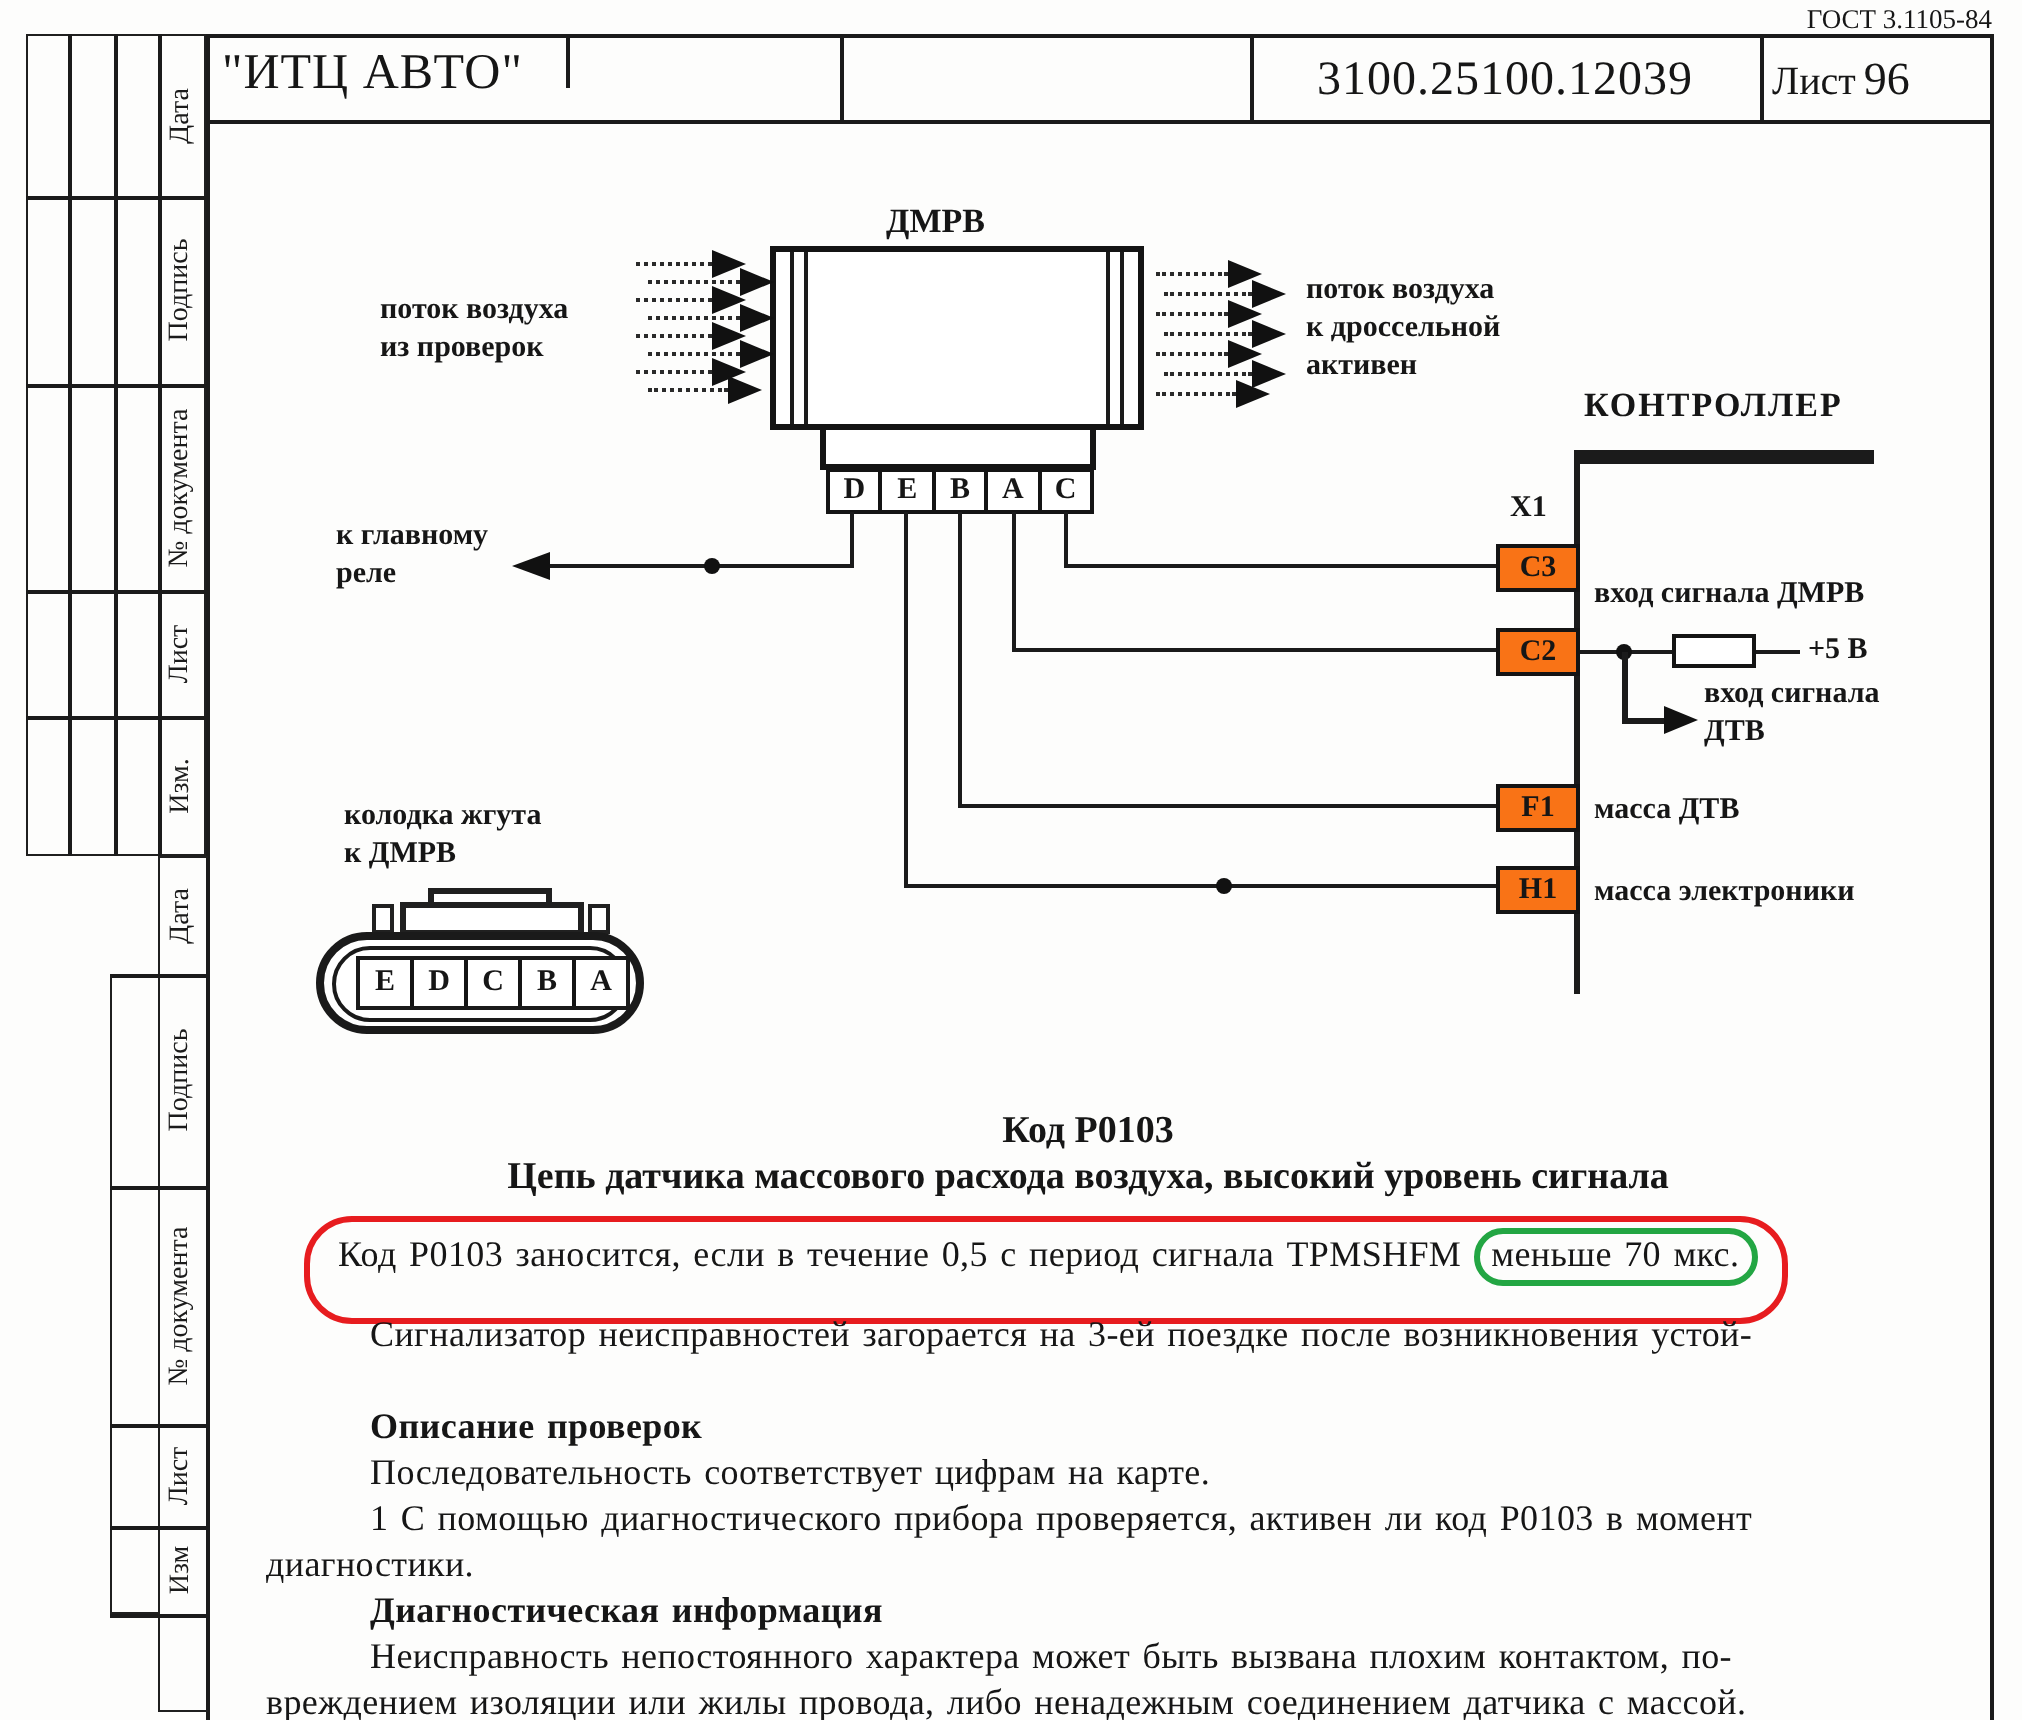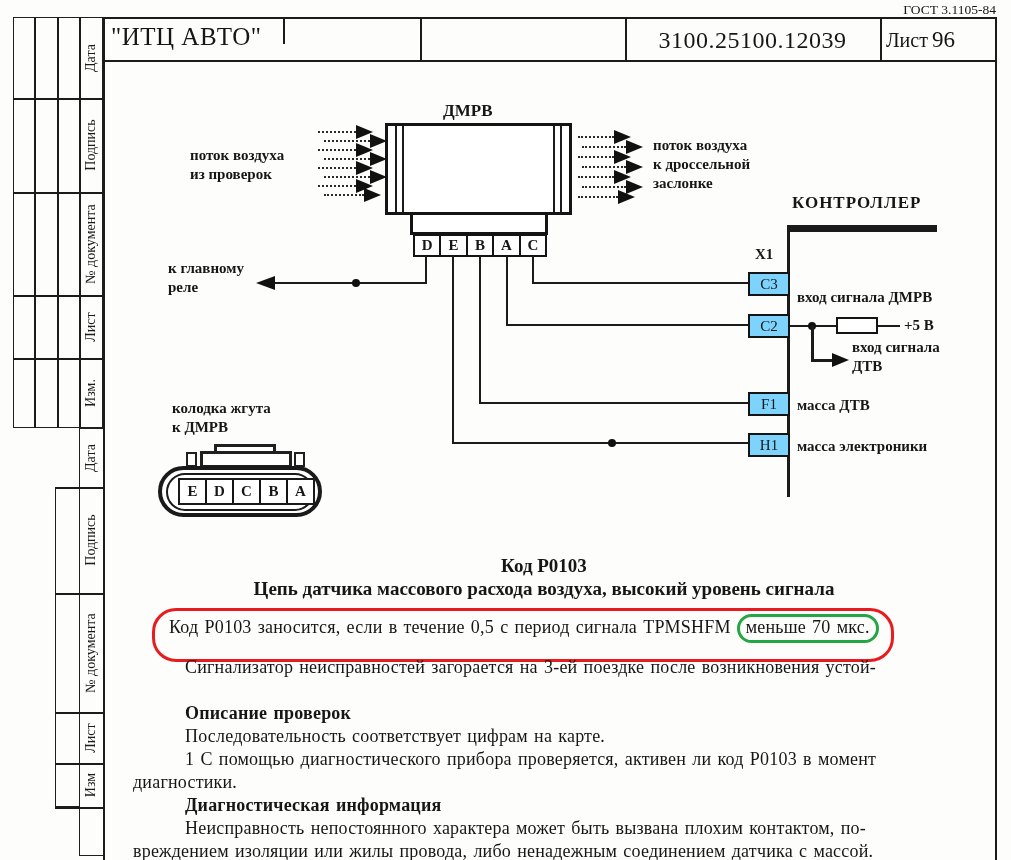--- a/index.html
+++ b/index.html
@@ -14,22 +14,22 @@
   .gost{font-size:13.5px;text-align:right;}
   .org{font-size:25px;letter-spacing:.5px;}
   .docnum{font-size:24px;text-align:center;letter-spacing:.5px;}
   .sheetlbl{font-size:20px;}
   .sheetnum{font-size:23px;}
   
   .vcell{position:absolute;display:flex;align-items:center;justify-content:center;}
   .vcell span{transform:rotate(-90deg);white-space:nowrap;font-size:14px;color:#1b1b1b;}
   
   .dlabel{position:absolute;font-weight:bold;font-size:15px;line-height:19px;white-space:nowrap;}
-  .pinbox{position:absolute;border:2.5px solid #141414;box-sizing:border-box;background:#7dd3fc;
-          display:flex;align-items:center;justify-content:center;font-weight:normal;font-size:15px;}
+  .pinbox{position:absolute;border:2.5px solid #141414;box-sizing:border-box;background:#f97316;
+          display:flex;align-items:center;justify-content:center;font-weight:bold;font-size:15px;}
   .term{flex:1;display:flex;align-items:center;justify-content:center;
         font-weight:bold;font-size:15px;border-left:2.5px solid #141414;}
   .term:first-child{border-left:none;}
   .dot{position:absolute;width:8px;height:8px;border-radius:50%;background:#111;}
   .dash{position:absolute;height:0;border-top:2px dotted #2a2a2a;}
   .ah-r{position:absolute;width:0;height:0;border-top:7px solid transparent;
         border-bottom:7px solid transparent;border-left:17px solid #111;}
   .ah-l{position:absolute;width:0;height:0;border-top:7px solid transparent;
         border-bottom:7px solid transparent;border-right:19px solid #111;}
   
@@ -143,21 +143,21 @@
   <div class="dash" style="left:324px;top:176px;width:46px;"></div>
     <div class="ah-r" style="left:370px;top:170px;"></div>
   <div class="dash" style="left:318px;top:185px;width:38px;"></div>
     <div class="ah-r" style="left:356px;top:179px;"></div>
   <div class="dash" style="left:324px;top:194px;width:40px;"></div>
     <div class="ah-r" style="left:364px;top:188px;"></div>
 
   <div class="dlabel" style="left:653px;top:136px;">
     <div>поток воздуха</div>
     <div>к дроссельной</div>
-    <div>заслонке</div>
+    <div>активен</div>
   </div>
   <div class="dash" style="left:578px;top:136px;width:36px;"></div>
     <div class="ah-r" style="left:614px;top:130px;"></div>
   <div class="dash" style="left:582px;top:146px;width:44px;"></div>
     <div class="ah-r" style="left:626px;top:140px;"></div>
   <div class="dash" style="left:578px;top:156px;width:36px;"></div>
     <div class="ah-r" style="left:614px;top:150px;"></div>
   <div class="dash" style="left:582px;top:166px;width:44px;"></div>
     <div class="ah-r" style="left:626px;top:160px;"></div>
   <div class="dash" style="left:578px;top:176px;width:36px;"></div>

